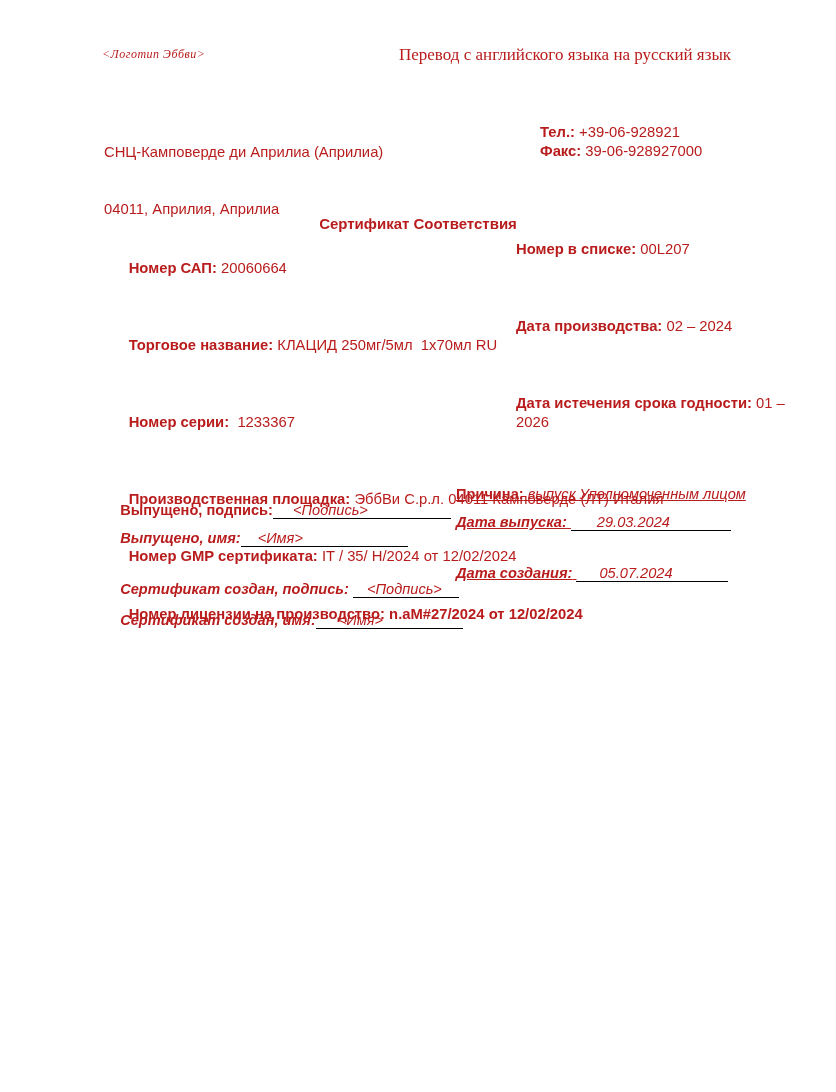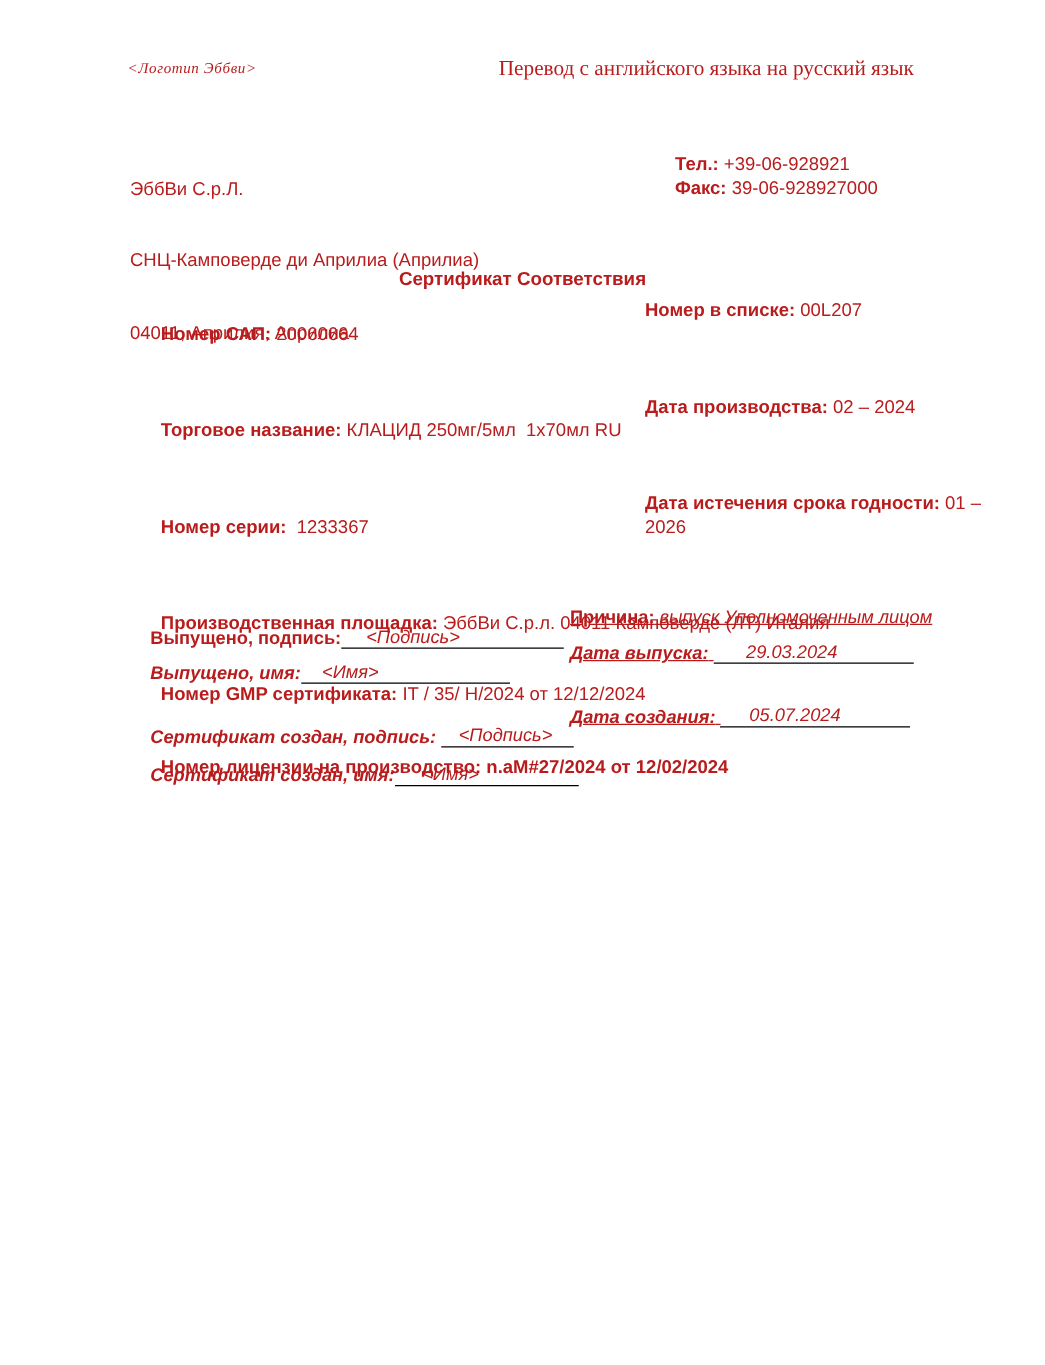--- a/index.html
+++ b/index.html
@@ -67,21 +67,20 @@
 </head>
 <body>
 
 <div class="page">
 
   <div class="header-note">Перевод с английского языка на русский язык</div>
 
   <div class="logo-placeholder">&lt;Логотип Эббви&gt;</div>
 
   <div class="address-block">
-    <div>ЭббВи С.р.Л.</div>
     <div>СНЦ-Камповерде ди Априлиа (Априлиа)</div>
     <div>04011, Априлия, Априлиа</div>
   </div>
 
   <div class="contacts-block">
     <div><span class="bold">Тел.:</span><span class="val"> +39-06-928921</span></div>
     <div><span class="bold">Факс:</span><span class="val"> 39-06-928927000</span></div>
   </div>
 
   <div class="cert-title">Сертификат Соответствия</div>
@@ -96,21 +95,21 @@
       <span class="fcell-right"><span class="lbl">Дата производства:</span><span class="val"> 02 – 2024</span></span>
     </div>
     <div class="frow">
       <span class="lbl">Номер серии:</span><span class="val">  1233367</span>
       <span class="fcell-right"><span class="lbl">Дата истечения срока годности:</span><span class="val"> 01 – 2026</span></span>
     </div>
     <div class="frow">
       <span class="lbl">Производственная площадка:</span><span class="val"> ЭббВи С.р.л. 04011 Камповерде (ЛТ) Италия</span>
     </div>
     <div class="frow">
-      <span class="lbl">Номер GMP сертификата:</span><span class="val"> IT / 35/ H/2024 от 12/12/2024</span>
+      <span class="lbl">Номер GMP сертификата:</span><span class="val"> IT / 35/ H/2024 от 12/02/2024</span>
     </div>
     <div class="frow">
       <span class="lbl">Номер лицензии на производство:</span><span class="val lbl"> n.aM#27/2024 от 12/02/2024</span>
     </div>
   </div>
 
   <div class="sig-row" style="top:486px;">
     <span class="bold">Выпущено, подпись:</span><span class="fill" style="width:178px; padding-left:20px;">&lt;Подпись&gt;</span>
     <span class="sig-right"><span class="bold">Причина:</span><span class="it"> выпуск Уполномоченным лицом</span></span>
   </div>

